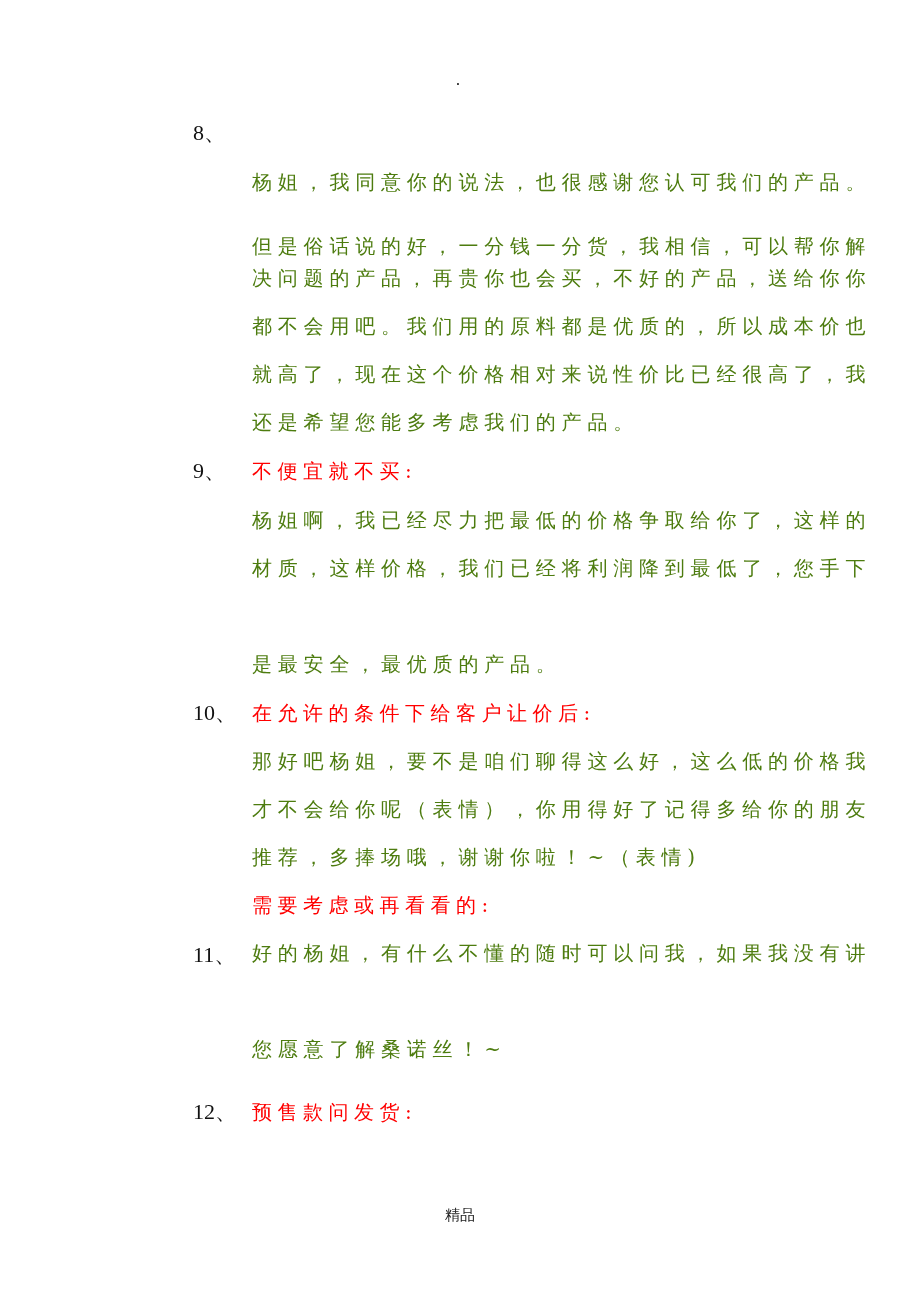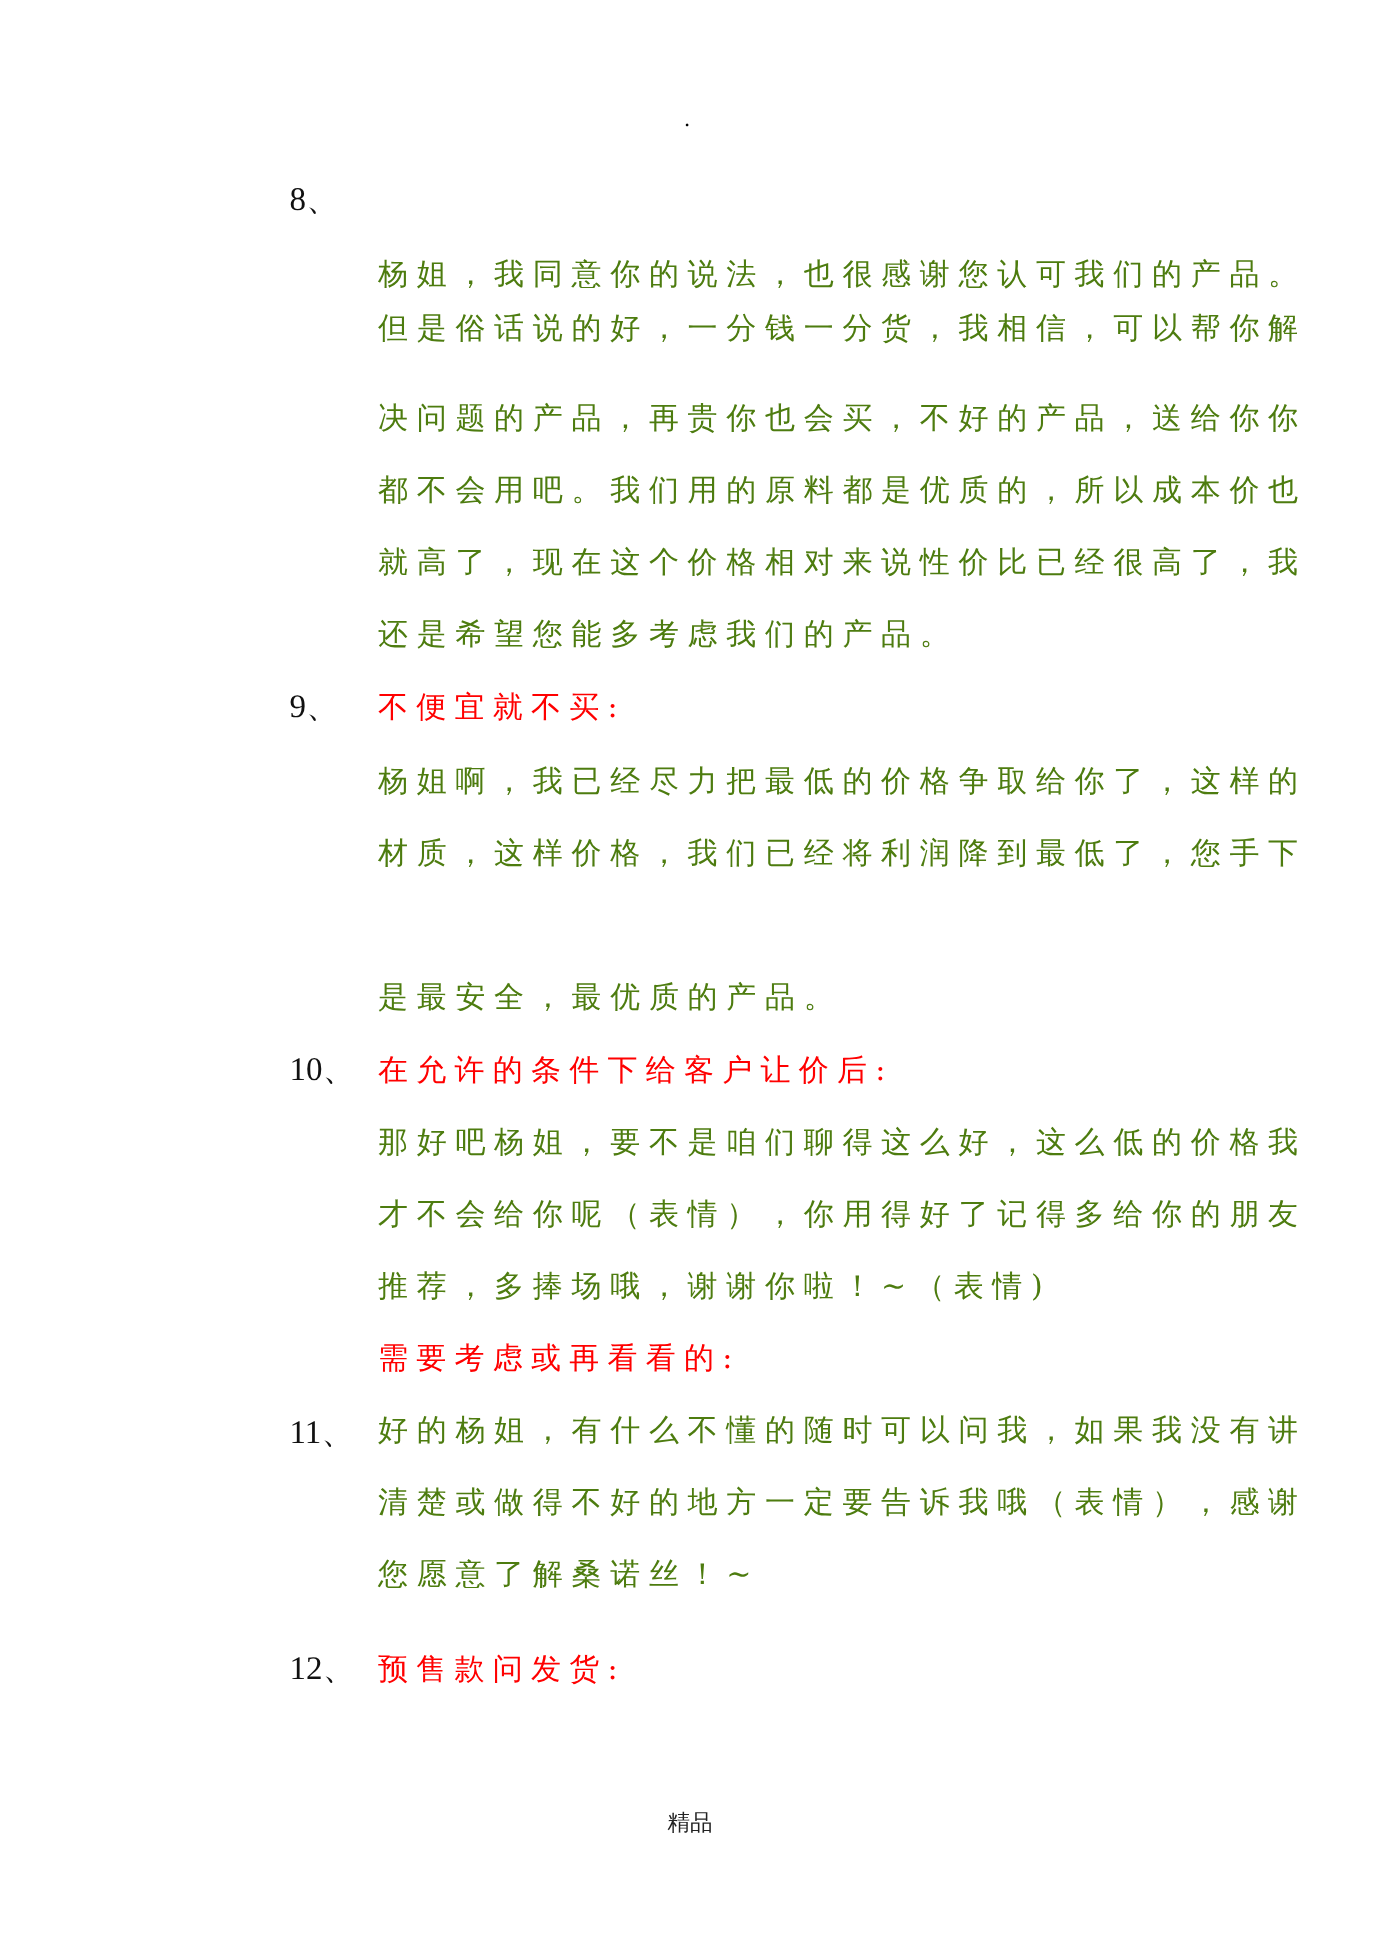--- a/index.html
+++ b/index.html
@@ -69,41 +69,40 @@
 </style>
 </head>
 <body>
 
 <div class="page">
 
   <div class="header-dot">.</div>
 
   <div class="line num" style="top:119px">8、</div>
   <div class="line body" style="top:168px">杨姐，我同意你的说法，也很感谢您认可我们的产品。</div>
-  <div class="line body" style="top:204px">但是俗话说的好，一分钱一分货，我相信，可以帮你解</div>
+  <div class="line body" style="top:232px">但是俗话说的好，一分钱一分货，我相信，可以帮你解</div>
   <div class="line body" style="top:264px">决问题的产品，再贵你也会买，不好的产品，送给你你</div>
   <div class="line body" style="top:312px">都不会用吧。我们用的原料都是优质的，所以成本价也</div>
   <div class="line body" style="top:360px">就高了，现在这个价格相对来说性价比已经很高了，我</div>
   <div class="line body" style="top:408px">还是希望您能多考虑我们的产品。</div>
 
   <div class="line num" style="top:457px">9、</div>
   <div class="line heading" style="top:457px">不便宜就不买:</div>
   <div class="line body" style="top:506px">杨姐啊，我已经尽力把最低的价格争取给你了，这样的</div>
   <div class="line body" style="top:554px">材质，这样价格，我们已经将利润降到最低了，您手下</div>
   <div class="line body" style="top:650px">是最安全，最优质的产品。</div>
 
   <div class="line num" style="top:699px">10、</div>
   <div class="line heading" style="top:699px">在允许的条件下给客户让价后:</div>
   <div class="line body" style="top:747px">那好吧杨姐，要不是咱们聊得这么好，这么低的价格我</div>
   <div class="line body" style="top:795px">才不会给你呢（表情），你用得好了记得多给你的朋友</div>
   <div class="line body" style="top:843px">推荐，多捧场哦，谢谢你啦！~（表情)</div>
 
   <div class="line num" style="top:941px">11、</div>
   <div class="line body" style="top:939px">好的杨姐，有什么不懂的随时可以问我，如果我没有讲</div>
   <div class="line heading" style="top:891px">需要考虑或再看看的:</div>
-  <div class="line body" style="top:987px">清楚或做得不好的地方一定要告诉我哦（表情），感谢</div>
   <div class="line body" style="top:1035px">您愿意了解桑诺丝！~</div>
 
   <div class="line num" style="top:1098px">12、</div>
   <div class="line heading" style="top:1098px">预售款问发货:</div>
 
   <div class="footer">精品</div>
 </div>
 
 </body></html>

